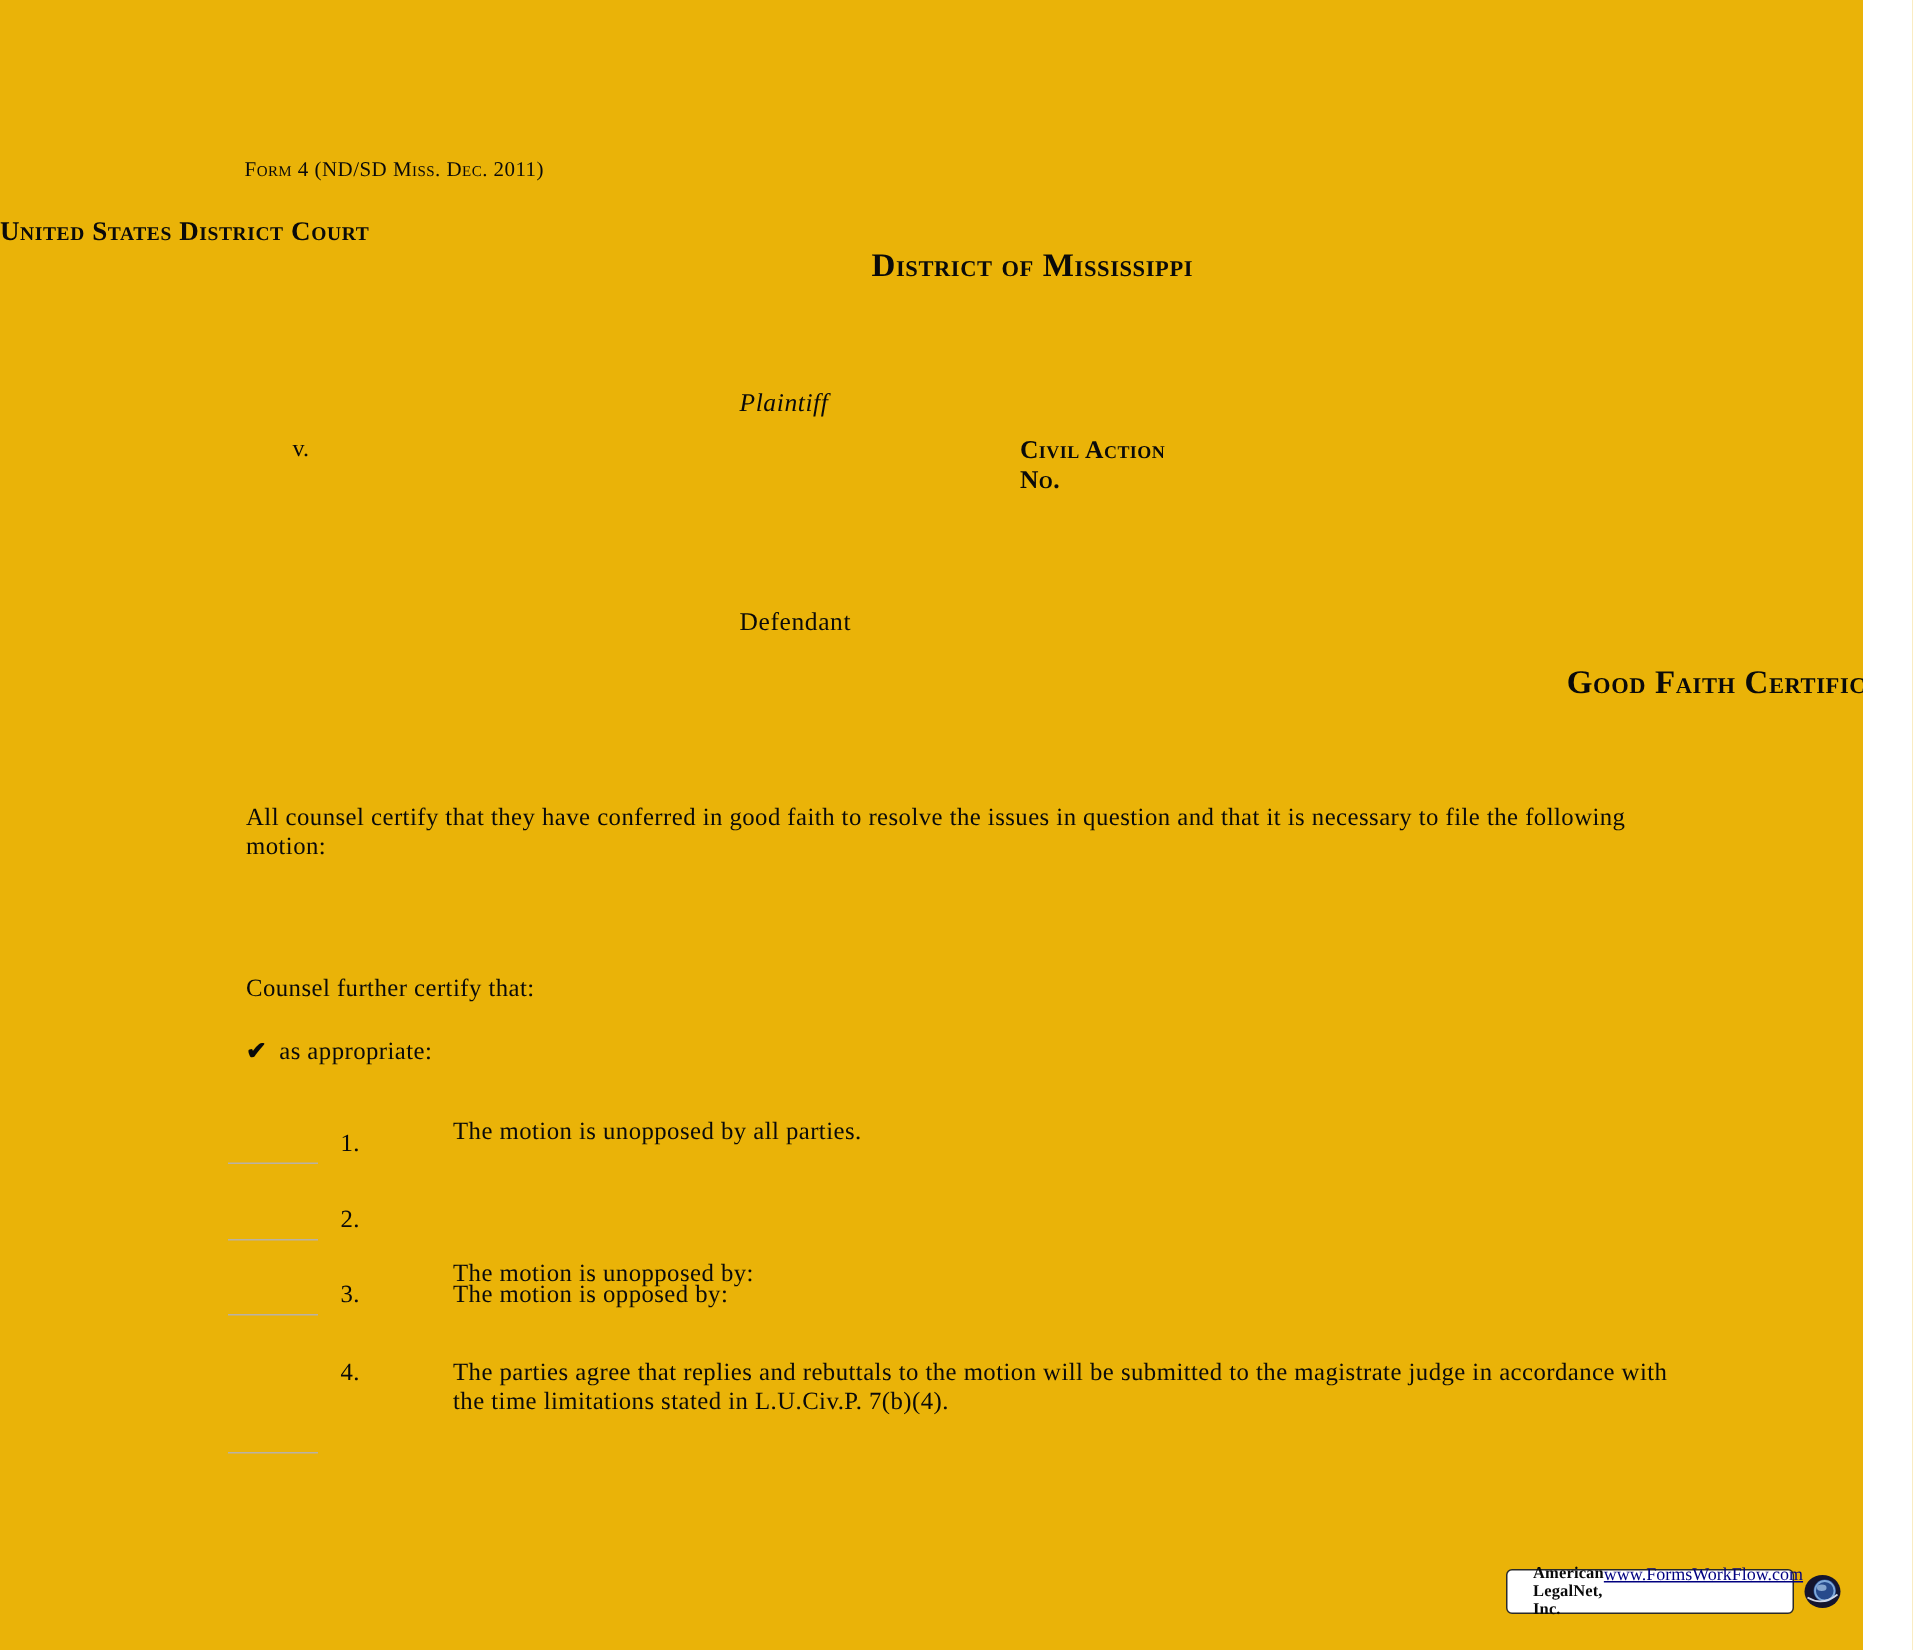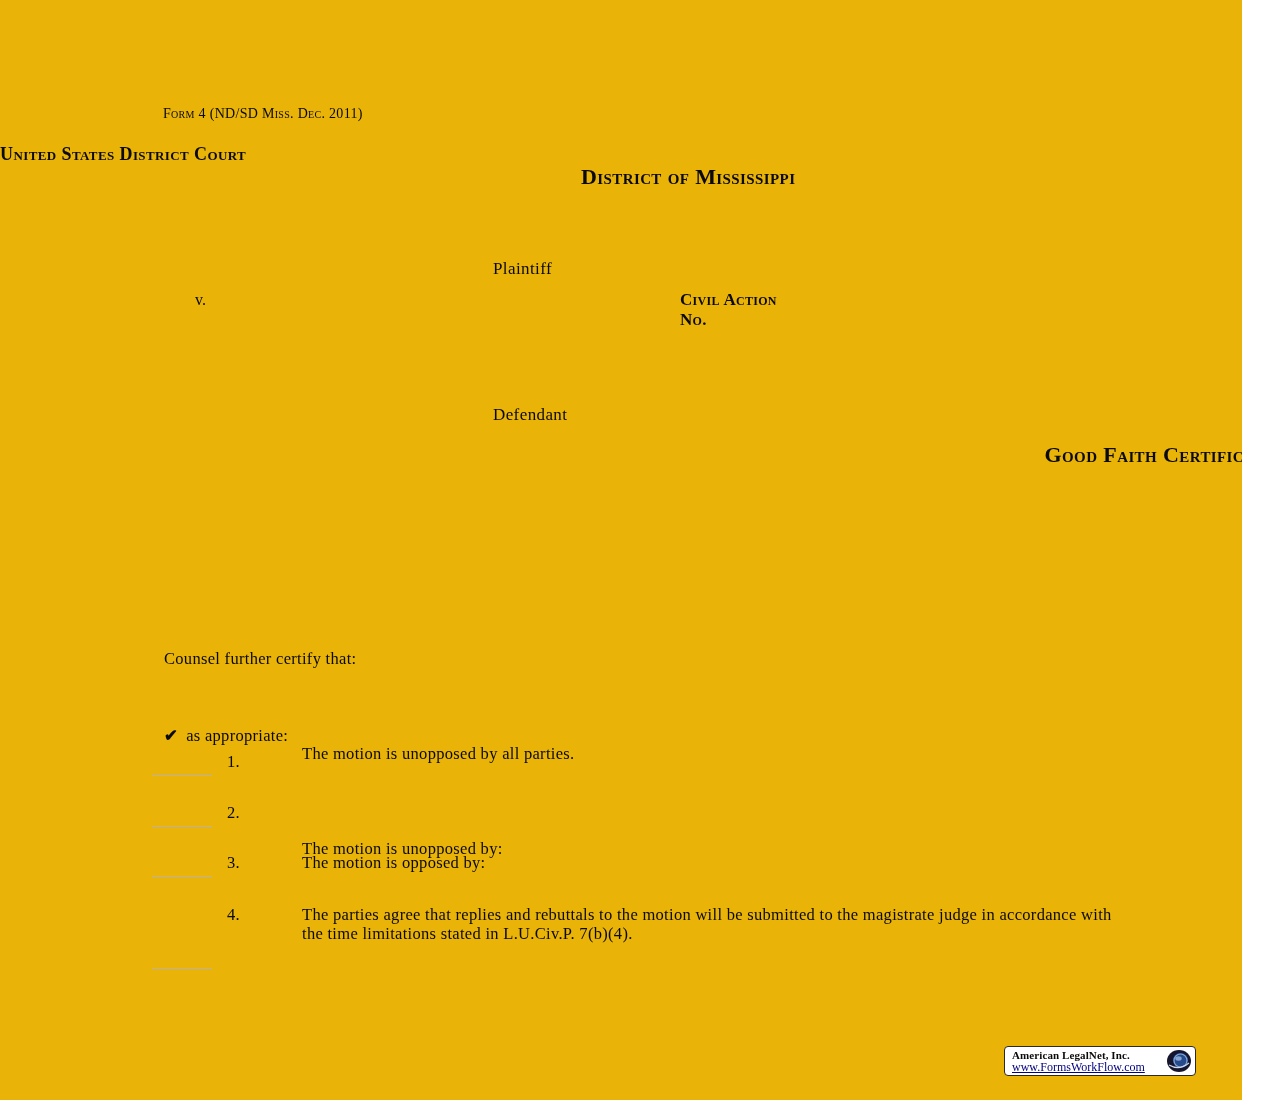--- a/index.html
+++ b/index.html
@@ -32,20 +32,21 @@
   }
   .court-line2 {
     left: 581px; top: 164px;
     font-size: 22px;
     letter-spacing: 0.4px;
   }
   .plaintiff-label {
     left: 493px; top: 259px;
     font-size: 17px;
     letter-spacing: 0.4px;
+    font-style: italic;
   }
   .versus-label {
     left: 195px; top: 291px;
     font-size: 16px;
   }
   .civil-action {
     left: 680px; top: 290px;
     font-size: 17px;
     line-height: 20px;
     letter-spacing: 0.3px;
@@ -69,21 +70,20 @@
   }
   .certify {
     left: 164px; top: 649px;
     font-size: 16.5px;
     letter-spacing: 0.3px;
   }
   .check-line {
     left: 164px; top: 691px;
     font-size: 16.5px;
     letter-spacing: 0.3px;
-    margin-top: 35px;
   }
   .check-glyph { font-weight: bold; margin-right: 8px; }
 
   .fill-blank {
     width: 60px; height: 0;
     border-bottom: 1px solid #b9b2a6;
   }
   .blank-1 { left: 152px; top: 775px; }
   .blank-2 { left: 152px; top: 826px; }
   .blank-3 { left: 152px; top: 876px; }
@@ -107,23 +107,24 @@
     border-radius: 4px;
     display: flex;
     align-items: center;
     justify-content: space-between;
     padding: 1px 3px 1px 7px;
     box-sizing: border-box;
     background: #ffffff;
   }
   .footer-lines {
     display: flex;
-    flex-direction: column;
+    flex-direction: row;
     justify-content: flex-end;
     line-height: 12px;
+    margin-left: 10px;
   }
   .footer-company {
     font-size: 11px;
     font-weight: bold;
     letter-spacing: 0.1px;
   }
   .footer-url {
     font-size: 12px;
     color: #000080;
     text-decoration: underline;
@@ -147,20 +148,21 @@
 
   <div class="abs civil-action sc b">
     <div>Civil Action</div>
     <div>No.</div>
   </div>
 
   <div class="abs defendant-label">Defendant</div>
 
   <div class="abs doc-title sc b">Good Faith Certificate</div>
 
+  <div class="abs intro">All counsel certify that they have conferred in good faith to resolve the issues in question and that it is necessary to file the following motion:</div>
 
   <div class="abs certify">Counsel further certify that:</div>
 
   <div class="abs check-line">
     <span class="check-glyph">✔</span><span>as appropriate:</span>
   </div>
 
   <div class="abs fill-blank blank-1"></div>
   <div class="abs item-num num-1">1.</div>
   <div class="abs item-text text-1">The motion is unopposed by all parties.</div>

